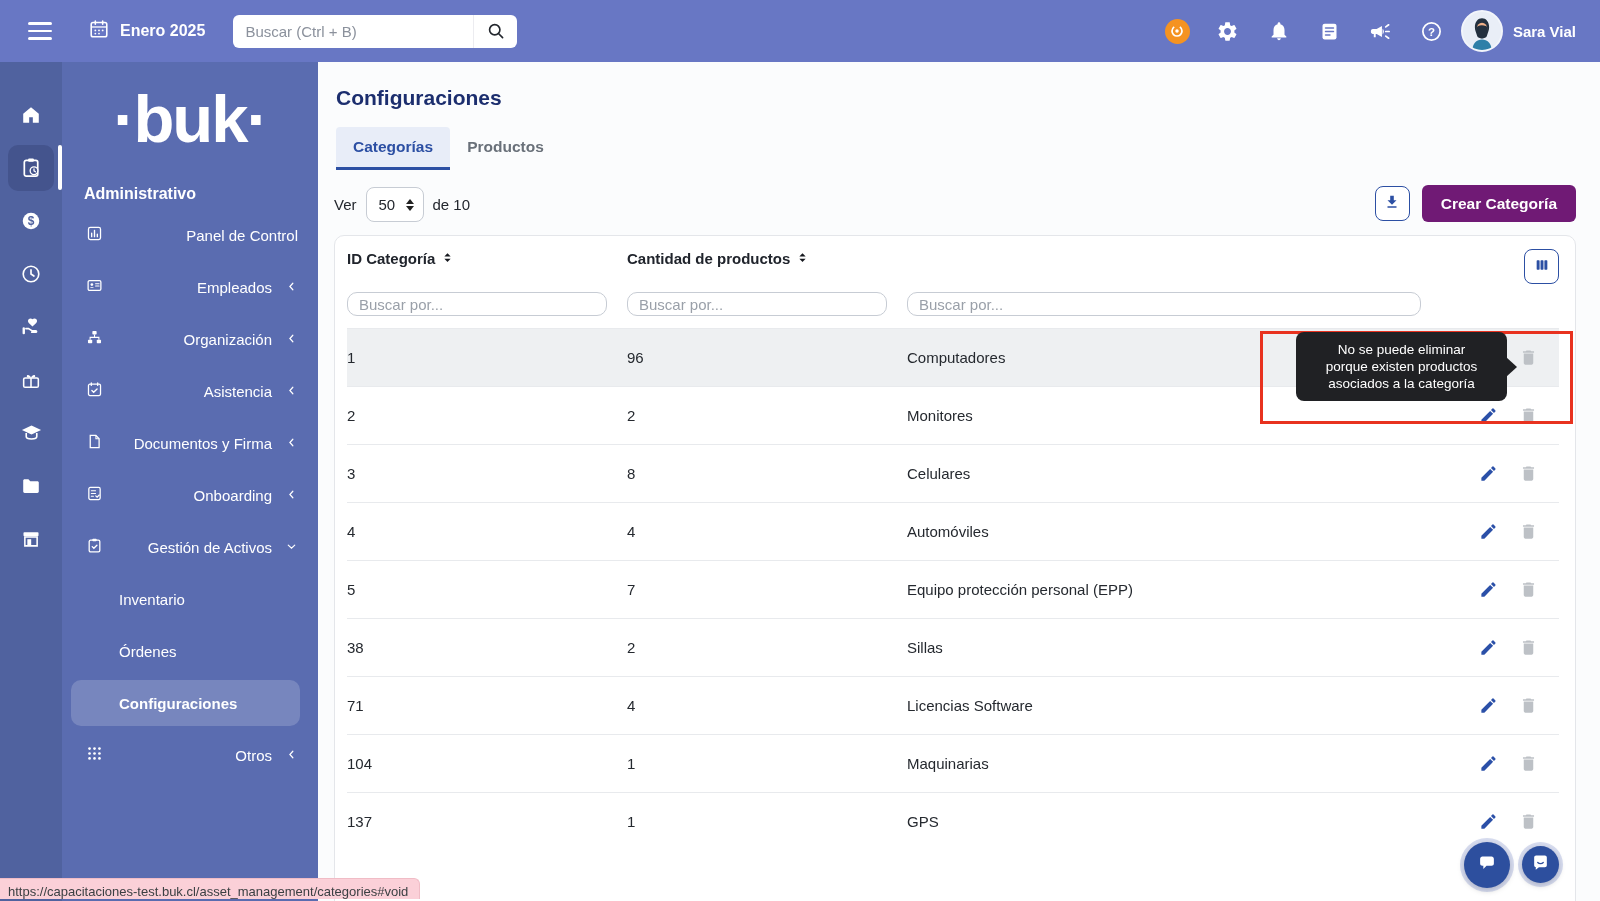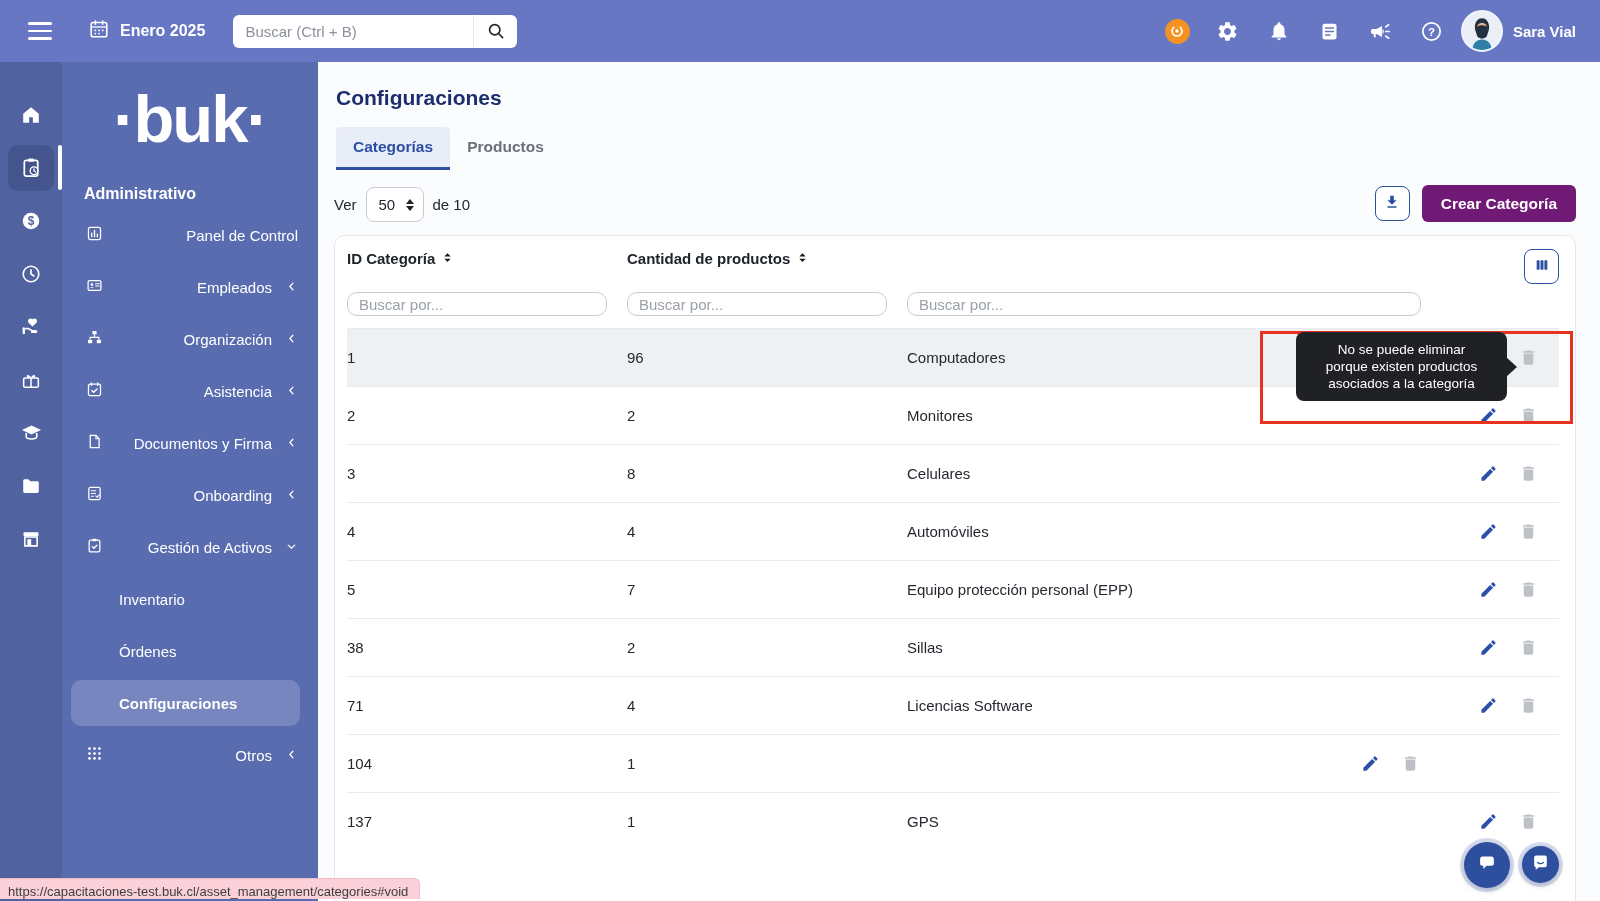--- a/index.html
+++ b/index.html
@@ -570,20 +570,21 @@
         <svg width="19" height="19" viewBox="0 0 24 24">
                 <path fill="#bdc1c6" d="M6 19c0 1.1.9 2 2 2h8c1.1 0 2-.9 2-2V7H6v12zM19 4h-3.5l-1-1h-5l-1 1H5v2h14V4z"></path>
               </svg>
       </span>
     </div>
   </div>
 
   <div class="grid trow">
     <div>104</div>
     <div>1</div>
+    <div>Maquinarias</div>
     <div class="row-actions">
       <span class="icon-btn">
         <svg width="19" height="19" viewBox="0 0 24 24">
                 <path class="edit-fill" d="M3 17.25V21h3.75L17.81 9.94l-3.75-3.75L3 17.25zM20.71 7.04c.39-.39.39-1.02 0-1.41l-2.34-2.34a1 1 0 0 0-1.41 0l-1.83 1.83 3.75 3.75 1.83-1.83z"></path>
               </svg>
       </span>
       <span class="icon-btn">
         <svg width="19" height="19" viewBox="0 0 24 24">
                 <path fill="#bdc1c6" d="M6 19c0 1.1.9 2 2 2h8c1.1 0 2-.9 2-2V7H6v12zM19 4h-3.5l-1-1h-5l-1 1H5v2h14V4z"></path>
               </svg>

